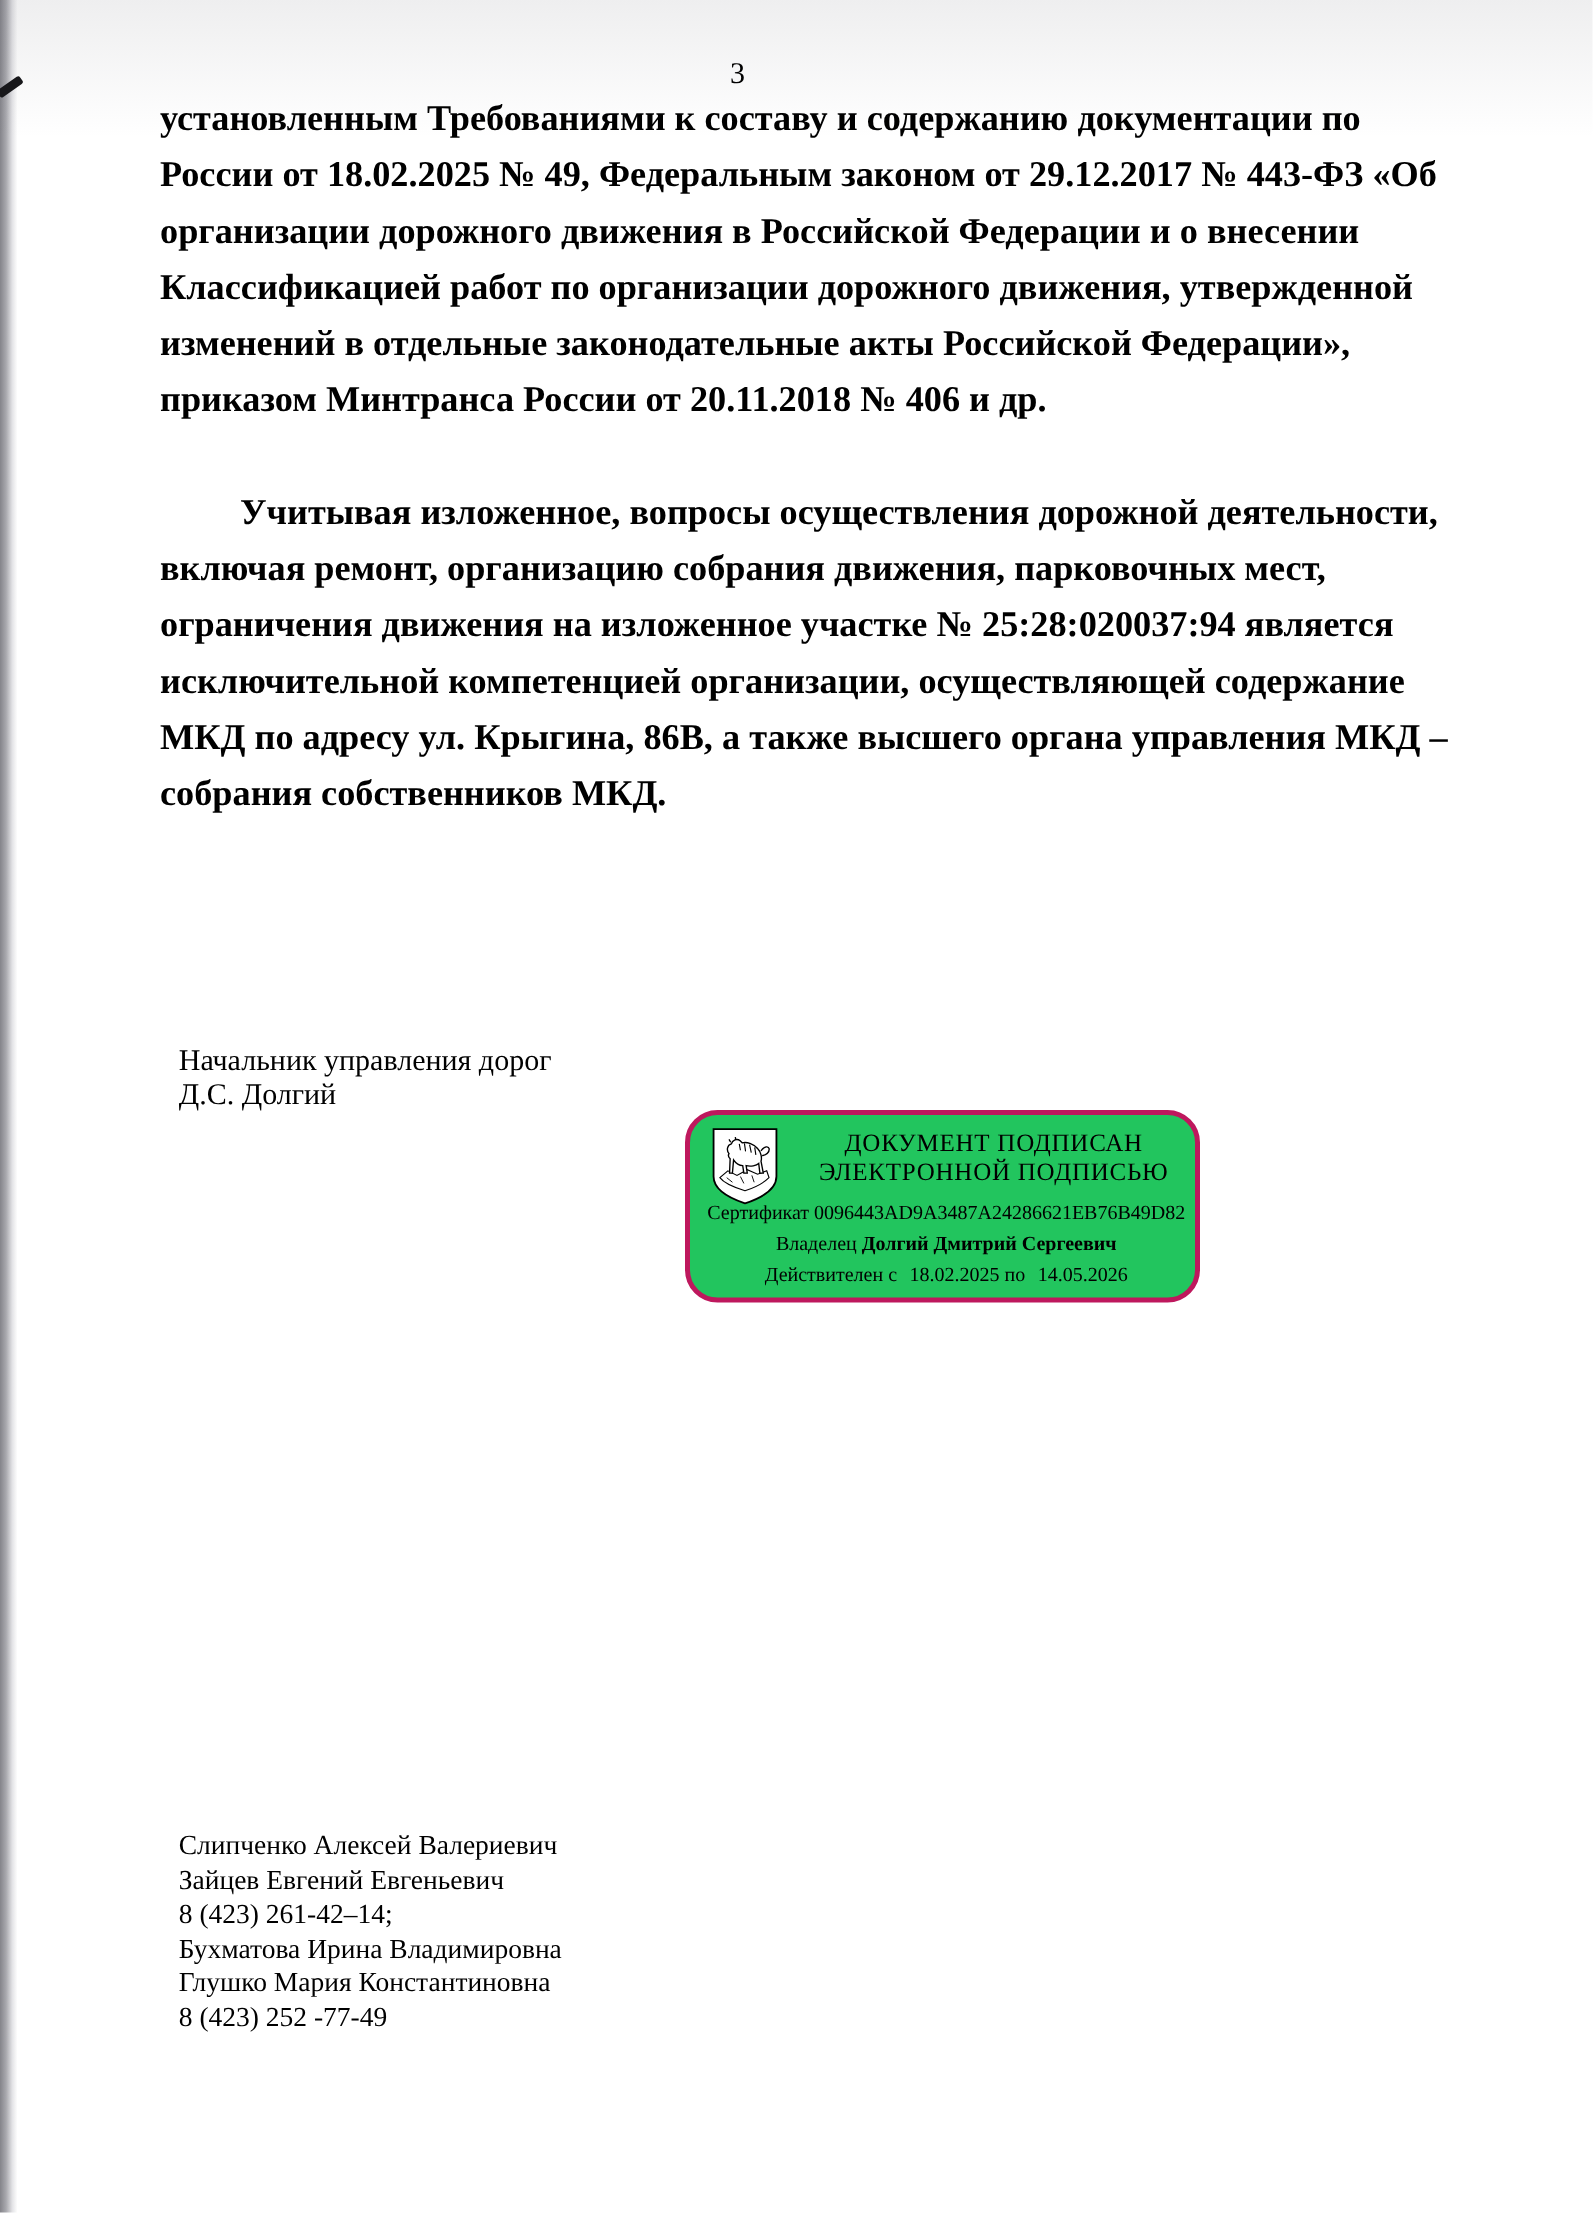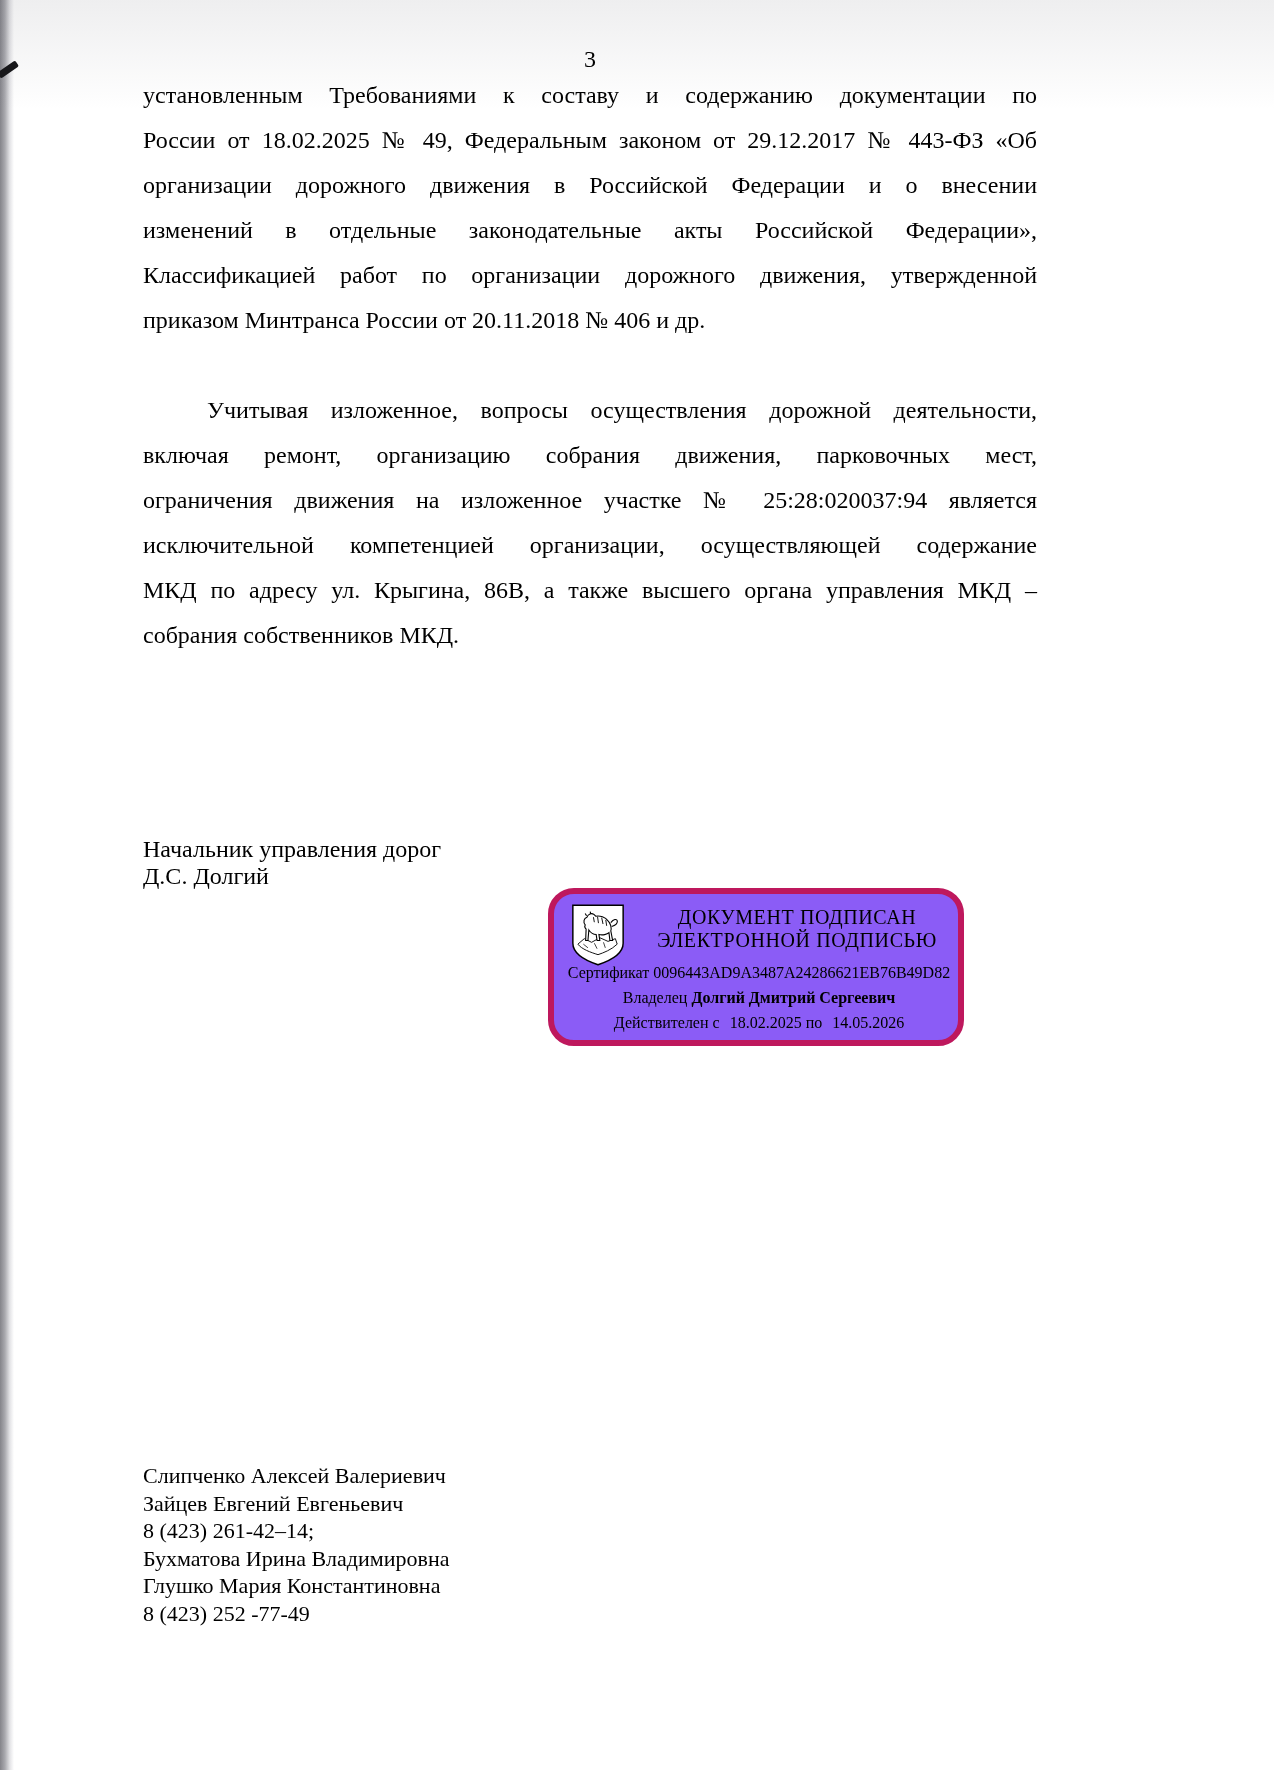--- a/index.html
+++ b/index.html
@@ -26,40 +26,40 @@
   .scan-mark {
     position: absolute; left: -3px; top: 66px; width: 22px; height: 7px;
     background: #17171a; transform: rotate(-35deg); border-radius: 2px;
   }
 
   .page-number {
     position: absolute; left: 143px; width: 894px; top: 46px;
     text-align: center; font-size: 24px;
   }
 
-  .para { position: absolute; left: 143px; width: 894px; font-size: 24px; }
+  .para { position: absolute; left: 128px; width: 894px; font-size: 29px; font-weight: bold; }
   .para .line {
     height: 45px; line-height: 45px; white-space: nowrap;
     text-align: justify; text-align-last: justify;
   }
   .para .line.last { text-align: left; text-align-last: left; }
   .para .line.indent { padding-left: 64px; }
   .para1 { top: 73px; }
   .para2 { top: 388px; }
 
   .sig-row {
     position: absolute; left: 143px; width: 894px; top: 836px;
     display: flex; justify-content: flex-end; font-size: 24px; flex-direction: column;
   }
 
   .stamp {
     position: absolute; left: 548px; top: 888px;
     width: 404px; height: 146px;
-    border: 6px solid #be185d; border-radius: 26px;
-    background: #8b5cf6;
+    border: 4px solid #be185d; border-radius: 26px;
+    background: #22c55e;
   }
   .stamp .emblem { position: absolute; left: 16px; top: 9px; width: 56px; height: 64px; }
   .stamp .emblem svg { width: 100%; height: 100%; display: block; }
   .stamp-title {
     position: absolute; left: 86px; right: 4px; top: 12px;
     text-align: center; font-size: 20px; line-height: 23px; letter-spacing: 0.6px;
   }
   .stamp-info {
     position: absolute; left: 12px; right: 6px; top: 66px;
     font-size: 16px; line-height: 25px; white-space: nowrap; text-align: center;
@@ -80,22 +80,22 @@
   <div class="scan-left-edge"></div>
   <div class="scan-top-shade"></div>
   <div class="scan-mark"></div>
 
   <div class="page-number">3</div>
 
   <div class="para para1">
     <div class="line">установленным Требованиями к составу и содержанию документации по</div>
     <div class="line">России от 18.02.2025 № 49, Федеральным законом от 29.12.2017 № 443-ФЗ «Об</div>
     <div class="line">организации дорожного движения в Российской Федерации и о внесении</div>
+    <div class="line">Классификацией работ по организации дорожного движения, утвержденной</div>
     <div class="line">изменений в отдельные законодательные акты Российской Федерации»,</div>
-    <div class="line">Классификацией работ по организации дорожного движения, утвержденной</div>
     <div class="line last">приказом Минтранса России от 20.11.2018 № 406 и др.</div>
   </div>
 
   <div class="para para2">
     <div class="line indent">Учитывая изложенное, вопросы осуществления дорожной деятельности,</div>
     <div class="line">включая ремонт, организацию собрания движения, парковочных мест,</div>
     <div class="line">ограничения движения на изложенное участке № 25:28:020037:94 является</div>
     <div class="line">исключительной компетенцией организации, осуществляющей содержание</div>
     <div class="line">МКД по адресу ул. Крыгина, 86В, а также высшего органа управления МКД –</div>
     <div class="line last">собрания собственников МКД.</div>

